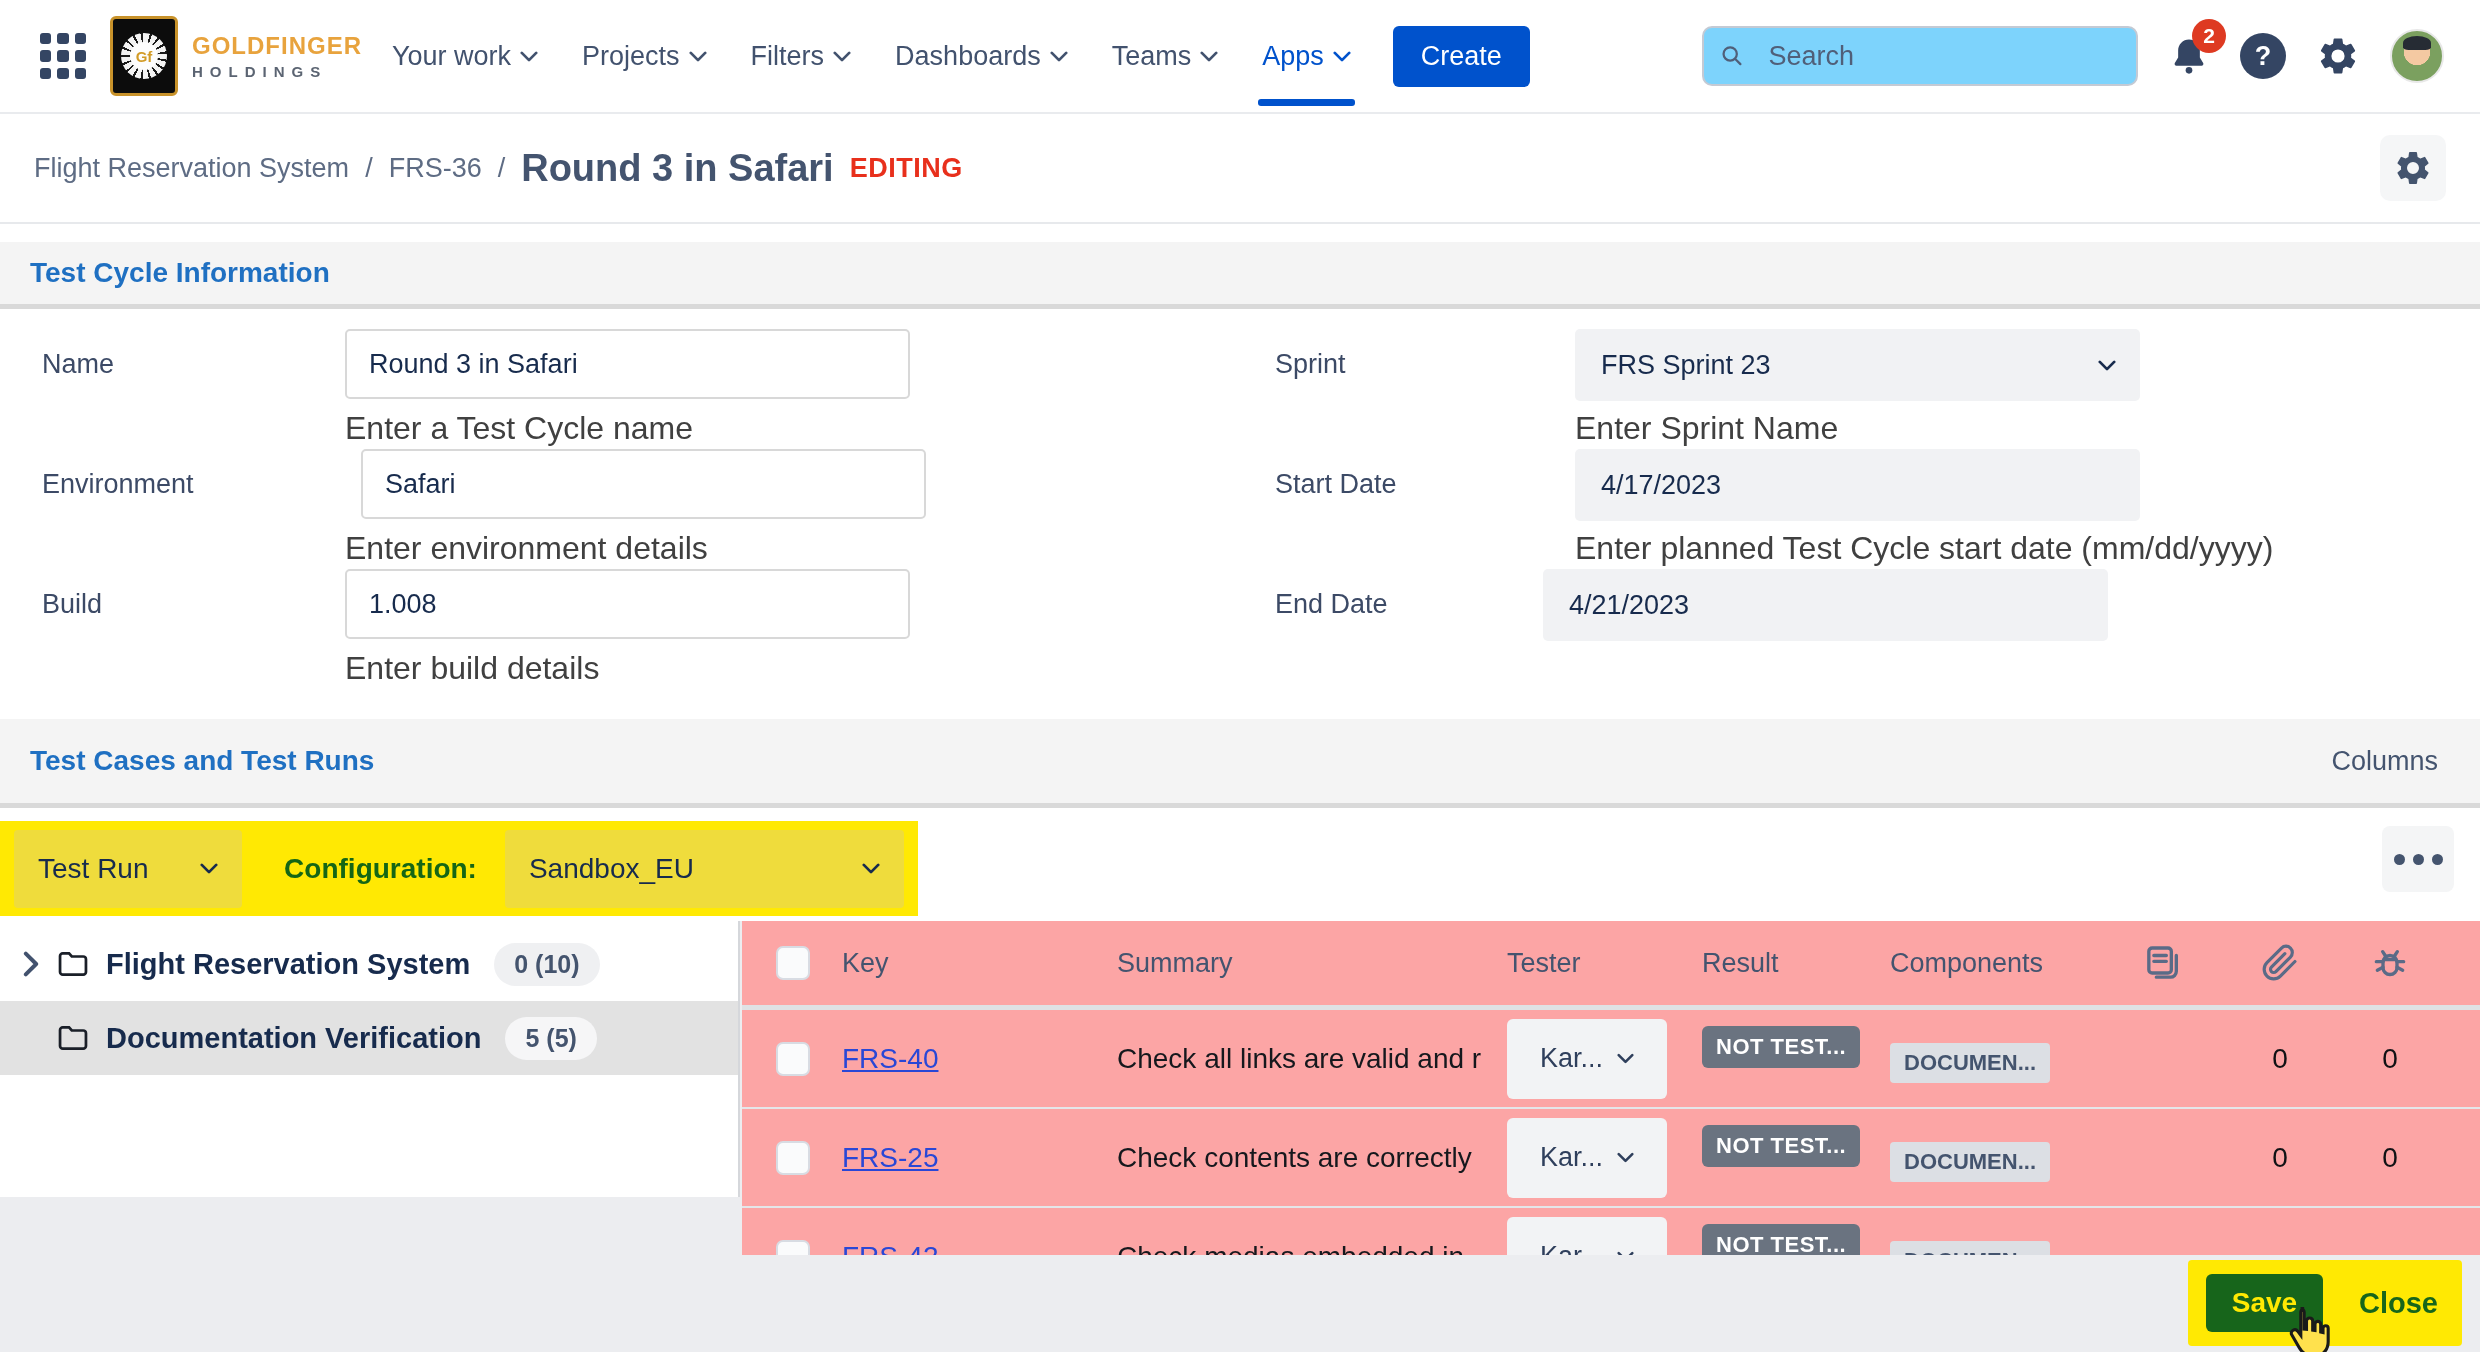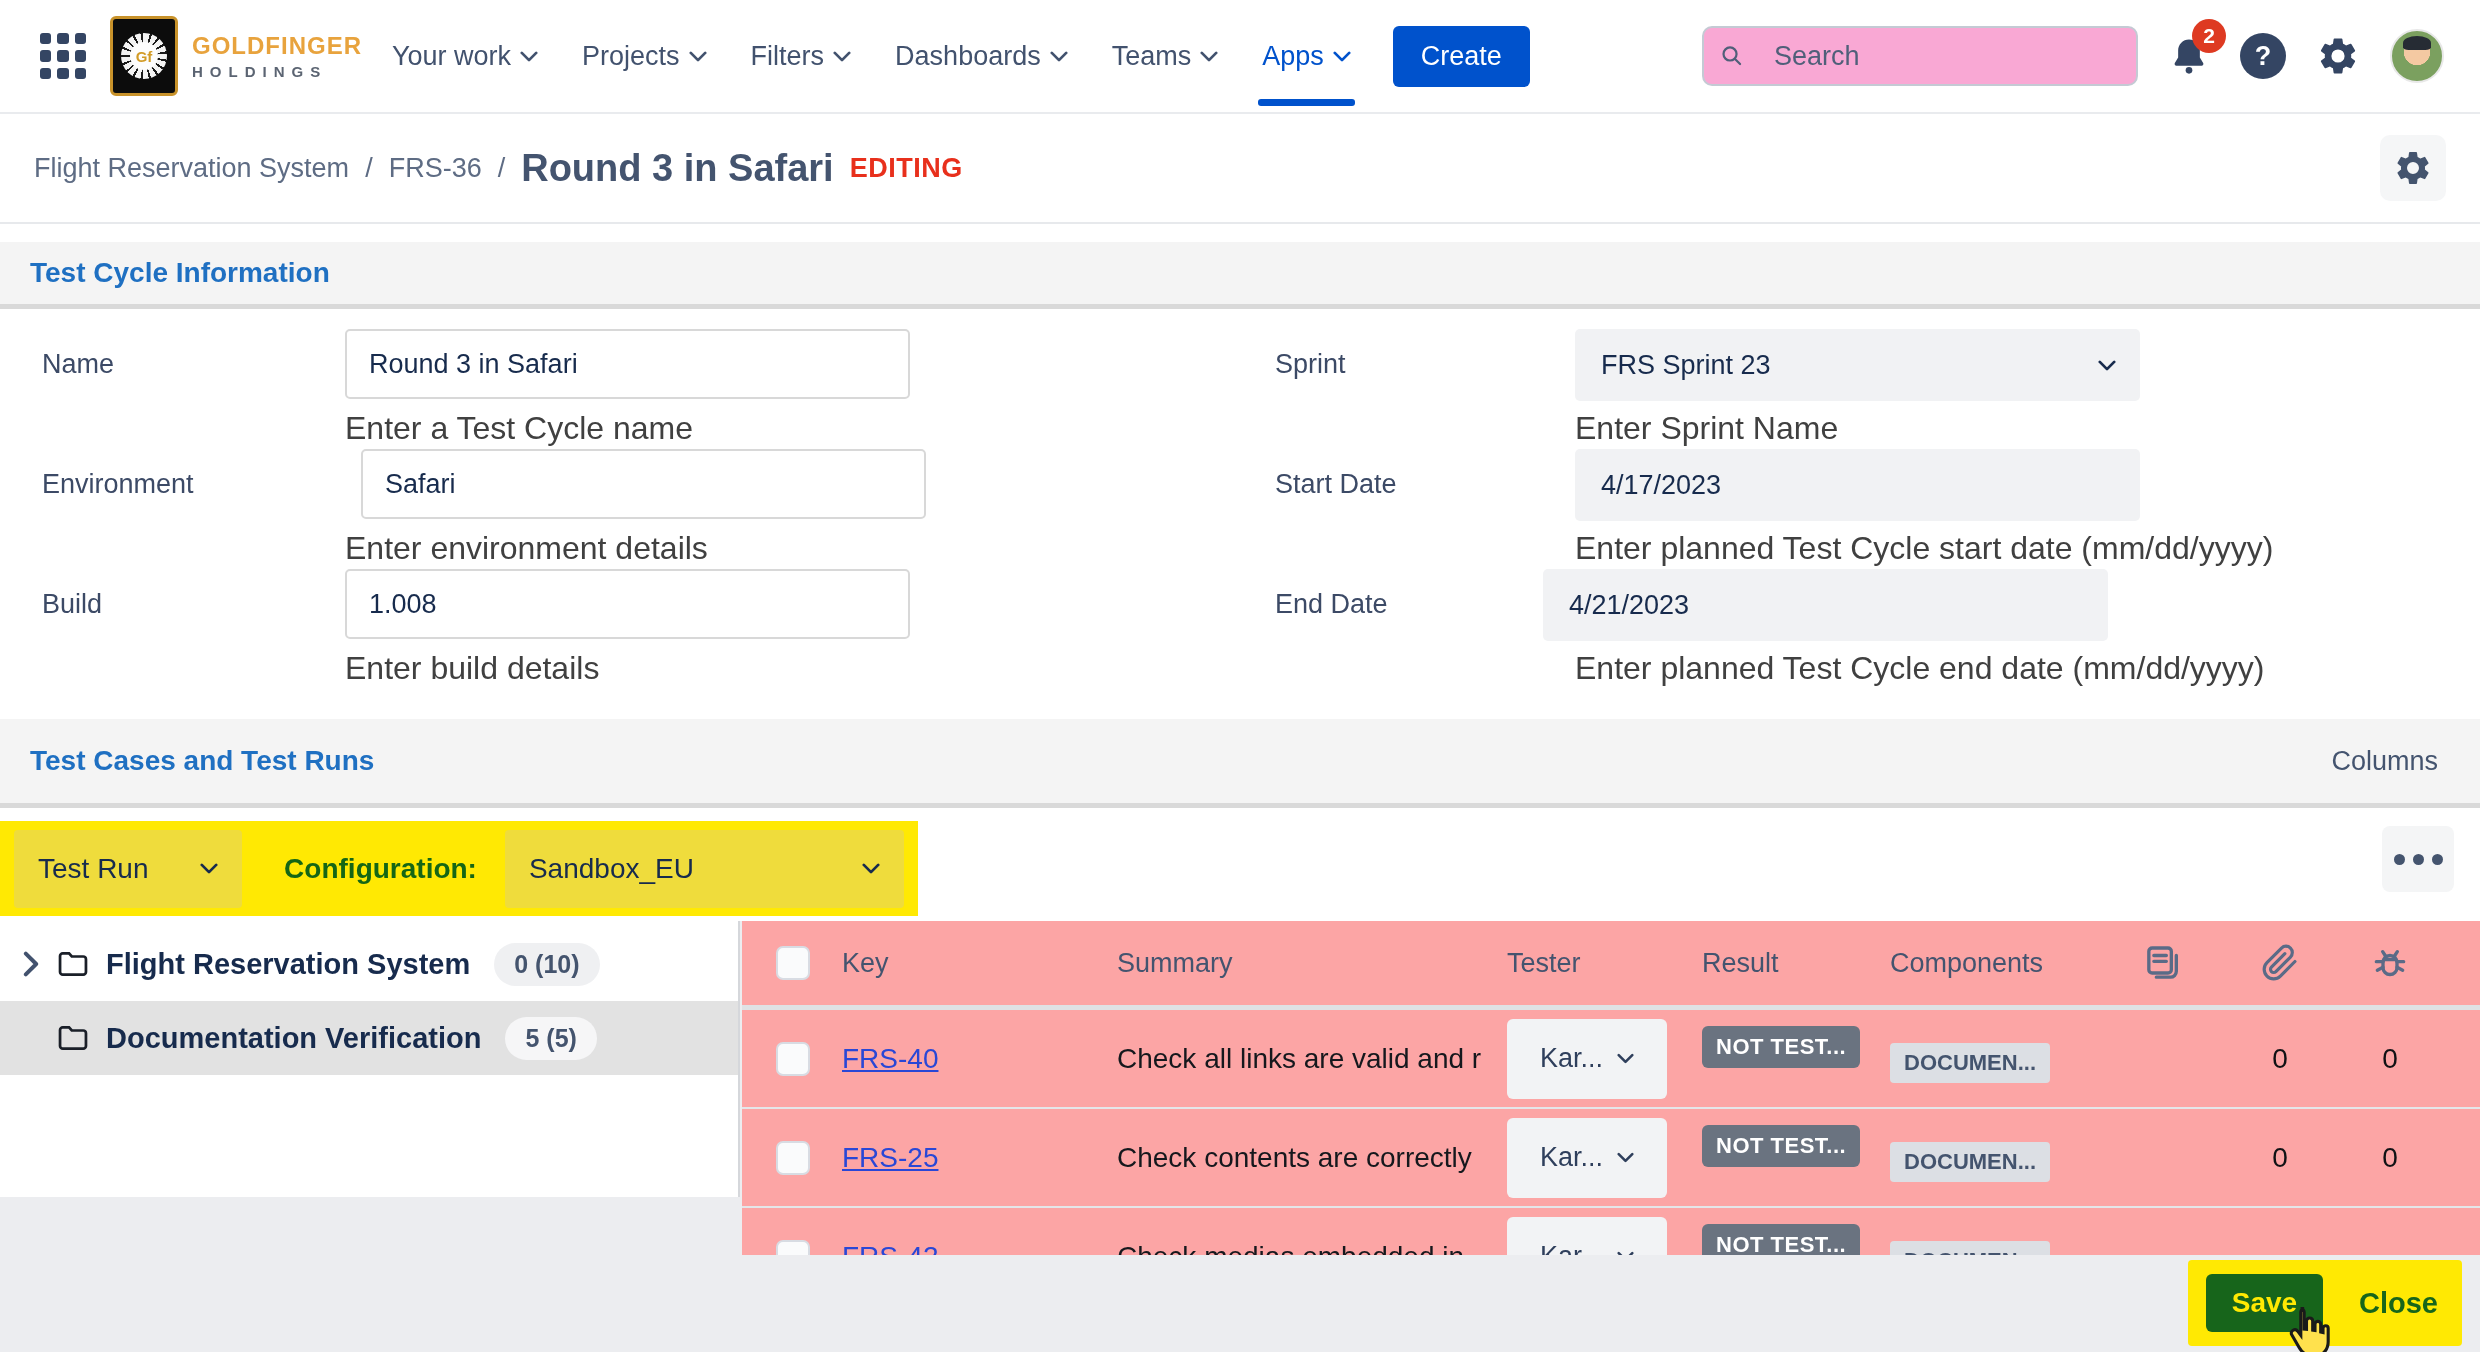--- a/index.html
+++ b/index.html
@@ -25,22 +25,22 @@
   .logo-t1{color:#e8a33d;font-weight:bold;font-size:24px;letter-spacing:1px;}
   .logo-t2{color:#5b6472;font-size:15px;letter-spacing:7px;font-weight:bold;margin-top:3px;}
   .menu{display:flex;align-items:center;gap:44px;font-size:27px;color:#42526e;}
   .menu-item{display:flex;align-items:center;gap:9px;cursor:pointer;white-space:nowrap;}
   .menu-item.apps{color:#0052cc;position:relative;}
   .apps-underline{position:absolute;left:-4px;right:-4px;top:calc(100% + 27px);height:7px;background:#0052cc;border-radius:3px;}
   .cdn{width:18px;height:11px;}
   .create-btn{margin-left:42px;background:#0052cc;color:#fff;font-size:27px;padding:15px 28px;
     border-radius:6px;border:none;cursor:pointer;font-family:inherit;}
   .nav-right{margin-left:auto;display:flex;align-items:center;gap:30px;}
-  .search-box{display:flex;align-items:center;gap:28px;width:400px;height:56px;
-    border:2px solid #c4cad4;border-radius:10px;padding:0 16px;color:#505f79;background:#f9a8d4;}
+  .search-box{display:flex;align-items:center;gap:22px;width:400px;height:56px;
+    border:2px solid #c4cad4;border-radius:10px;padding:0 16px;color:#505f79;background:#7dd3fc;}
   .search-box input{border:none;outline:none;font-size:27px;width:100%;color:#344563;background:transparent;font-family:inherit;}
   .search-box input::placeholder{color:#505f79;opacity:1;}
   .bell-wrap{position:relative;cursor:pointer;}
   .nbadge{position:absolute;top:-16px;right:-16px;background:#de3a22;color:#fff;font-size:21px;font-weight:bold;
     min-width:34px;height:34px;border-radius:50%;display:flex;align-items:center;justify-content:center;}
   .help-btn{width:46px;height:46px;border-radius:50%;background:#344563;color:#fff;font-size:27px;font-weight:bold;
     display:flex;align-items:center;justify-content:center;cursor:pointer;}
   .gear-btn{color:#344563;cursor:pointer;}
   .avatar{width:50px;height:50px;border-radius:50%;position:relative;overflow:hidden;cursor:pointer;
     background:radial-gradient(circle at 50% 42%, #f4c9a2 0 34%, #7ba05f 35% 100%);border:2px solid #e8e8e8;}
@@ -269,21 +269,20 @@
   <span class="f-label" style="left:1275px;top:160px;">Start Date</span>
   <div class="f-field" style="left:1575px;top:140px;">
     <span>4/17/2023</span>
   </div>
   <span class="f-help" style="left:1575px;top:221px;">Enter planned Test Cycle start date (mm/dd/yyyy)</span>
 
   <span class="f-label" style="left:1275px;top:280px;">End Date</span>
   <div class="f-field" style="left:1543px;top:260px;">
     <span>4/21/2023</span>
   </div>
-  <span class="f-help" style="left:1575px;top:341px;">Enter planned Test Cycle end date (mm/dd/yyyy)</span>
 </div>
 
 <div class="section-bar second">
   <span class="section-title">Test Cases and Test Runs</span>
   <span class="columns-label">Columns</span>
 </div>
 
 <div class="hl-row">
   <div class="hl-box">
     <div class="hl-select hl-testrun">

